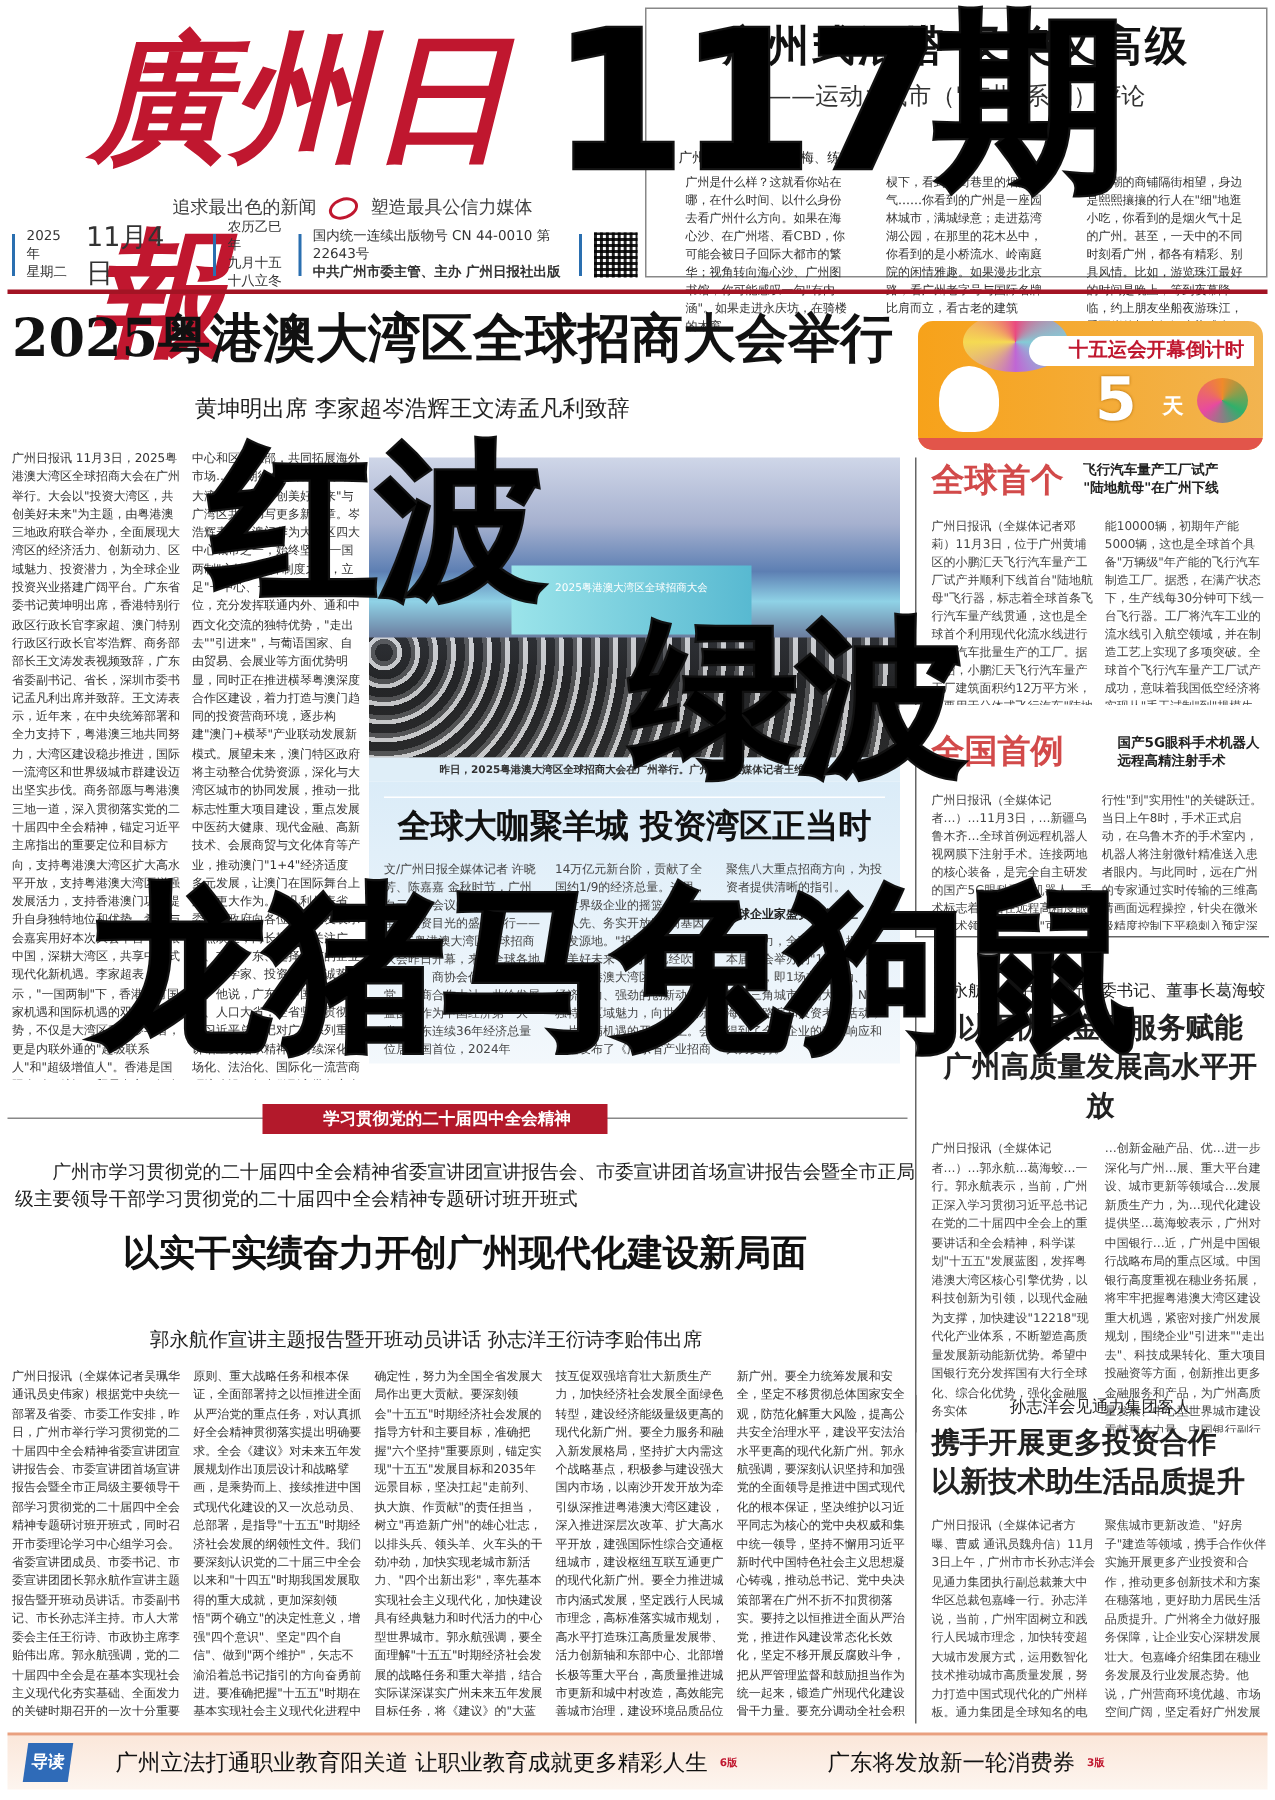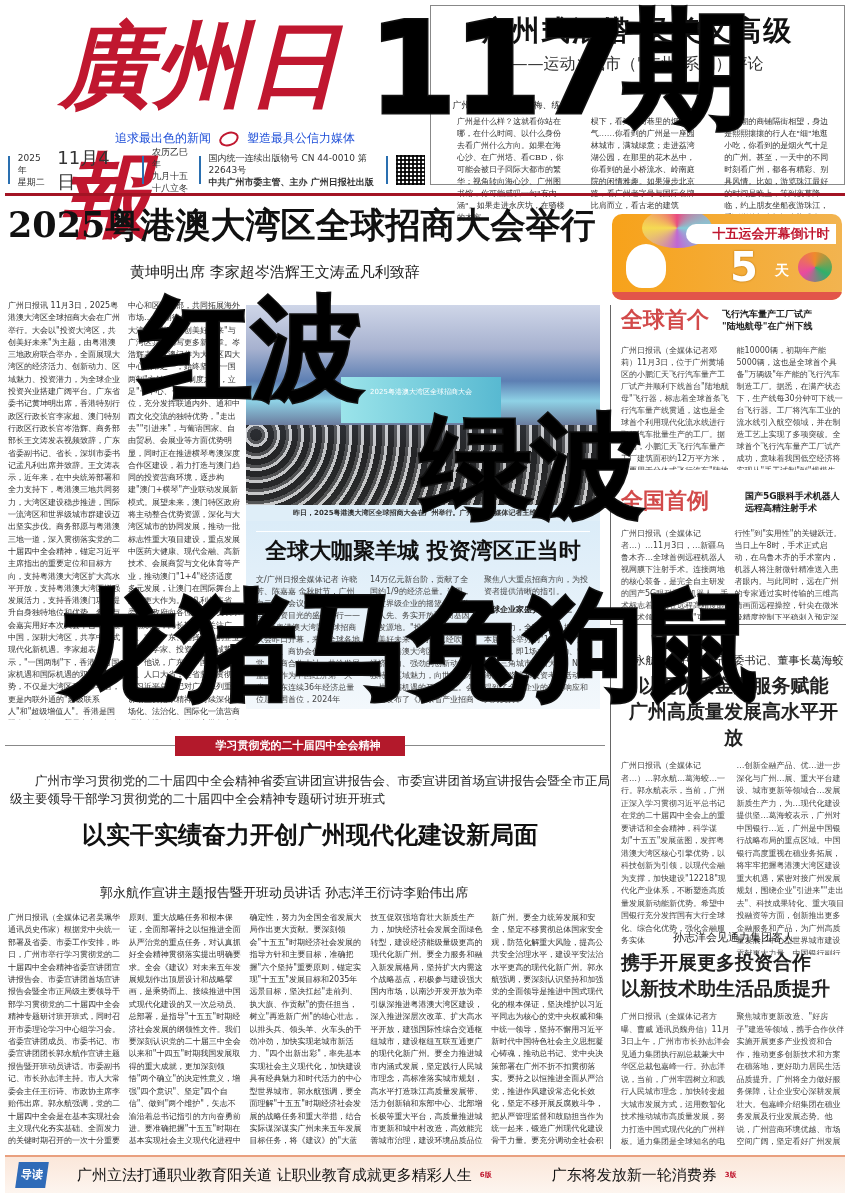--- a/index.html
+++ b/index.html
@@ -4,21 +4,21 @@
 <style>
   * { box-sizing: border-box; margin: 0; padding: 0; }
   html, body { width: 850px; height: 1200px; background: #fff; overflow: hidden; }
   body { position: relative; font-family: "DejaVu Sans", sans-serif; color: #222; }
 
   .abs { position: absolute; }
 
   
   .logo { left: 60px; top: 0px; width: 370px; height: 130px; font-family: "DejaVu Serif", serif;
           font-size: 92px; font-style: italic; font-weight: bold; color: #c0172f; letter-spacing: 2px; line-height: 130px; }
-  .slogan { left: 115px; top: 130px; font-size: 12px; color: #1d4ed8; display: flex; align-items: center; gap: 8px; }
+  .slogan { left: 115px; top: 130px; font-size: 12px; color: #404040; display: flex; align-items: center; gap: 8px; }
   .slogan .swirl { width: 20px; height: 14px; border: 2px solid #c0172f; border-radius: 50%; display: inline-block; transform: rotate(-20deg); }
   .infobar { left: 0; top: 152px; width: 425px; height: 36px; display: flex; align-items: center; font-size: 9px; color: #333; }
   .infobar .sep { width: 2px; height: 28px; background: #2a6fb0; margin: 0 8px; }
   .infobar .date-big { font-size: 18px; margin: 0 16px 0 12px; }
   .infobar .small { line-height: 12px; }
   .infobar .pub b { font-weight: bold; }
   .qr { width: 34px; height: 30px; background:
         repeating-linear-gradient(90deg,#222 0 2px,#fff 2px 4px),
         repeating-linear-gradient(0deg,#222 0 2px,#fff 2px 4px);
         background-blend-mode: multiply; }

